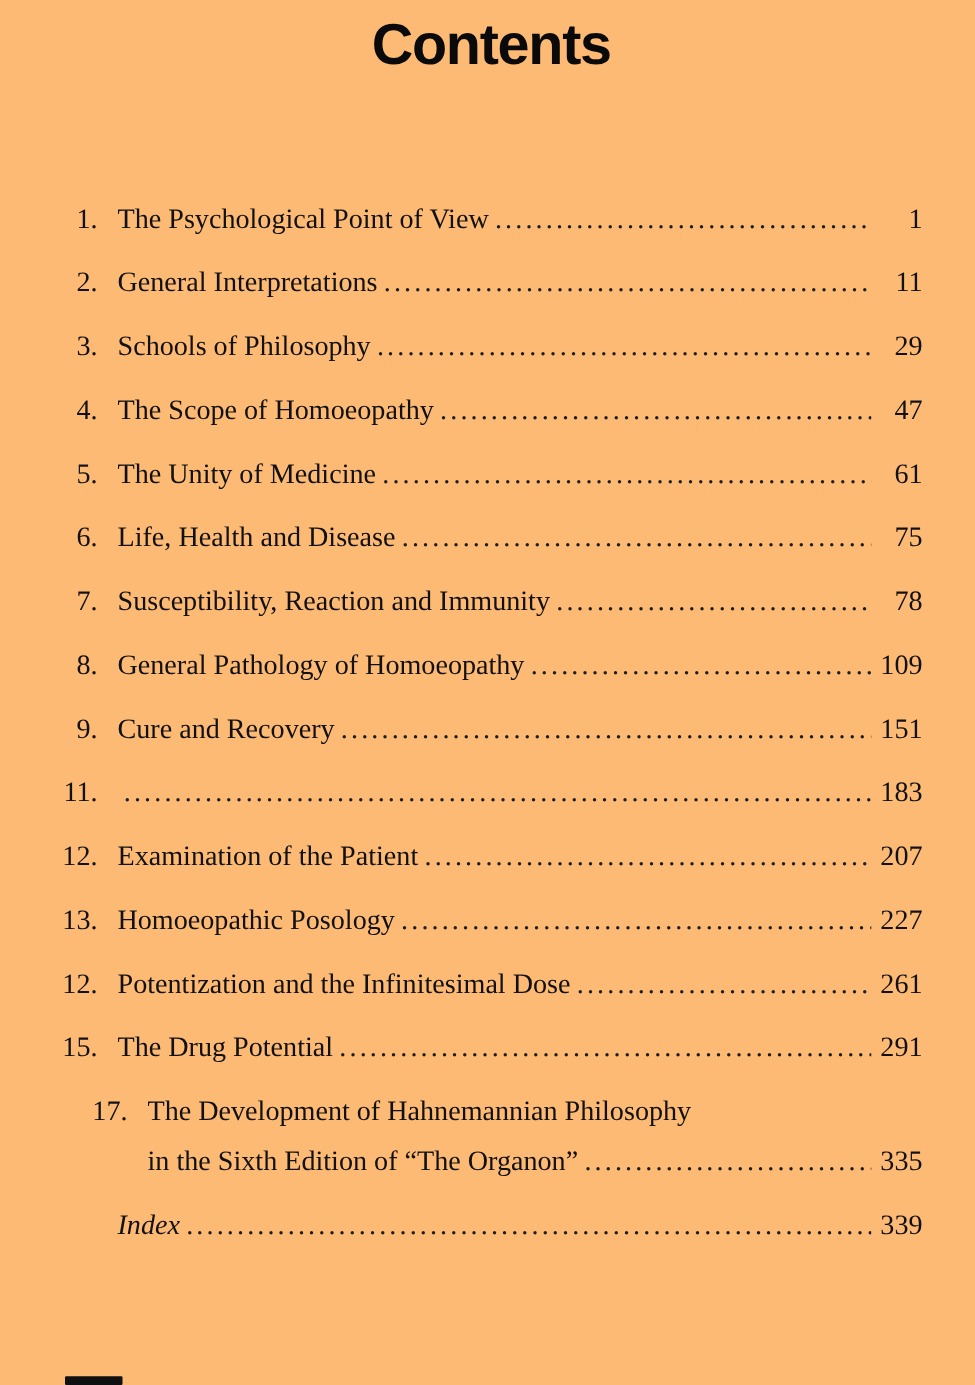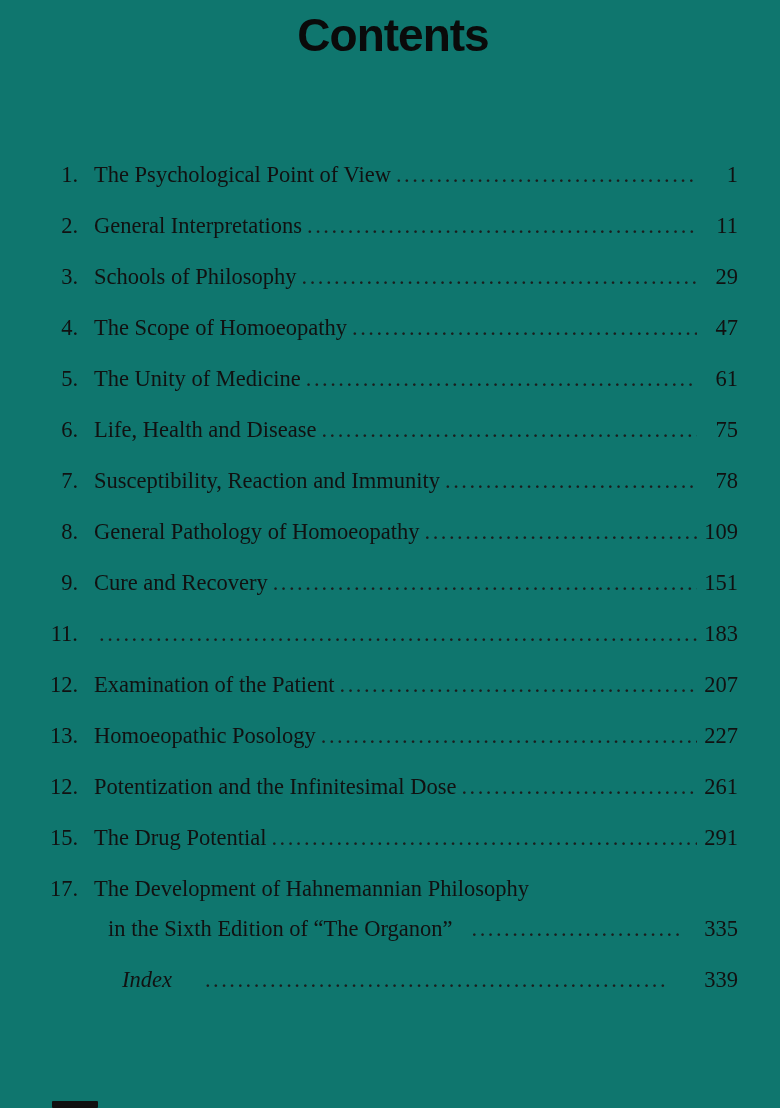--- a/index.html
+++ b/index.html
@@ -5,21 +5,21 @@
   html, body {
     margin: 0;
     padding: 0;
     background: #ffffff;
   }
   .page {
     position: relative;
     width: 780px;
     height: 1108px;
     margin: 0 auto;
-    background: #0f766e;
+    background: #fdba74;
     color: #111;
     font-family: "Liberation Serif", serif;
     overflow: hidden;
     box-sizing: border-box;
     padding: 6px 42px 0 48px;
   }
   .page-title {
     text-align: center;
     font-family: "Liberation Sans", sans-serif;
     font-weight: 700;
@@ -39,24 +39,24 @@
     line-height: 26px;
     margin-bottom: 25px;
   }
   .toc-row .line {
     display: flex;
     align-items: baseline;
     width: 100%;
   }
   .toc-row.multi {
     display: block;
+    margin-left: 24px;
   }
   .toc-row.multi .line2 {
     margin-top: 14px;
-    gap: 14px;
   }
   .num {
     flex: 0 0 30px;
     min-width: 30px;
     text-align: right;
     margin-right: 16px;
     white-space: nowrap;
   }
   .title {
     white-space: nowrap;
@@ -78,21 +78,20 @@
     flex: 0 0 auto;
     min-width: 36px;
     text-align: right;
     white-space: nowrap;
   }
   .index-row .title {
     font-style: italic;
   }
   .index-row {
     margin-top: 4px;
-    gap: 28px;
   }
   .scan-artifact {
     position: absolute;
     left: 52px;
     bottom: 0;
     width: 46px;
     height: 7px;
     background: #101010;
     border-radius: 1px;
   }

